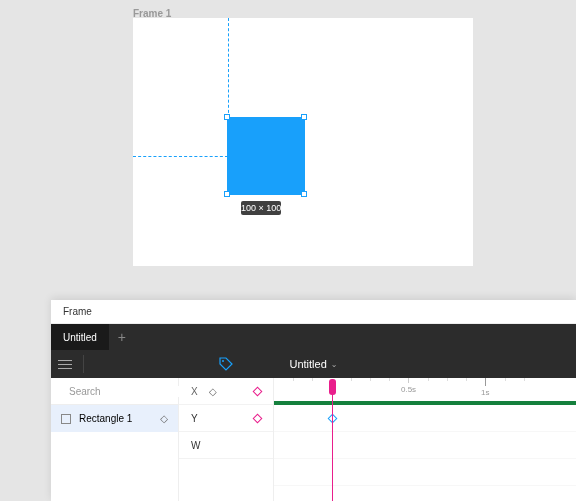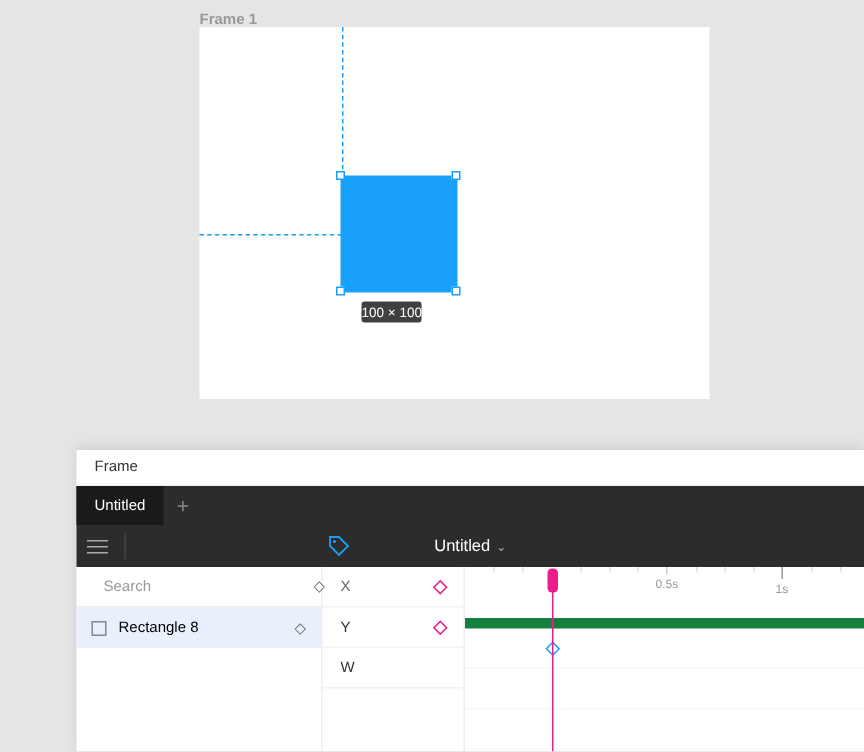--- a/index.html
+++ b/index.html
@@ -32,36 +32,36 @@
     .menu-btn { width: 28px; height: 28px; display: flex; align-items: center; justify-content: center; cursor: pointer; }
     .menu-lines { width: 14px; display: flex; flex-direction: column; gap: 3px; }
     .menu-lines span { height: 1px; background: #aaa; }
     .tool-divider { width: 1px; height: 18px; background: #444; margin: 0 4px; }
     .tool-tag { margin-left: 130px; display: flex; align-items: center; }
     .project-name { position: absolute; left: 50%; transform: translateX(-50%); display: flex; align-items: center; gap: 4px; font-size: 11px; color: #fff; cursor: pointer; }
     .chevron-down { font-size: 8px; color: #aaa; }
     
     .body-area { display: flex; height: 123px; }
     
-    .sidebar { width: 164px; border-right: 1px solid #eee; }
+    .sidebar { width: 128px; border-right: 1px solid #eee; }
     .search-row { height: 27px; display: flex; align-items: center; padding: 0 10px; gap: 8px; border-bottom: 1px solid #eee; }
     .search-input { flex: 1; border: none; outline: none; font-size: 10px; color: #333; }
     .search-input::placeholder { color: #999; }
     .key-icon { font-size: 10px; color: #666; }
     .layer-row { height: 27px; display: flex; align-items: center; padding: 0 10px; gap: 8px; font-size: 10px; background: #e8f0fc; cursor: pointer; }
     .layer-shape { width: 10px; height: 10px; border: 1px solid #888; }
     
     .timeline-area { flex: 1; display: flex; }
     .prop-list { width: 94px; }
     .prop-row { height: 27px; display: flex; align-items: center; padding: 0 12px; font-size: 10px; color: #333; border-bottom: 1px solid #f2f2f2; justify-content: space-between; }
     .prop-row:first-child { color: #666; }
     .diamond { width: 7px; height: 7px; border: 1px solid #e91e8c; transform: rotate(45deg); }
     
     .timeline { flex: 1; position: relative; border-left: 1px solid #eee; }
-    .ruler { height: 41px; border-bottom: 7px solid #15803d; position: relative; }
+    .ruler { height: 27px; border-bottom: 4px solid #15803d; position: relative; }
     .tick { position: absolute; top: 0; font-size: 8px; color: #999; display: flex; flex-direction: column; align-items: center; }
     .tick::before { content: ''; width: 1px; height: 5px; background: #ccc; margin-bottom: 2px; }
     .tick-major::before { height: 8px; background: #999; }
     .tick-minor { position: absolute; top: 0; width: 1px; height: 3px; background: #ddd; }
     
     .playhead { position: absolute; top: 3px; left: 58px; width: 1px; height: 120px; background: #e91e8c; z-index: 5; }
     .playhead-cap { position: absolute; top: -2px; left: -3px; width: 7px; height: 16px; background: #e91e8c; border-radius: 3px; cursor: grab; }
     
     .keyframe-row { height: 27px; border-bottom: 1px solid #f7f7f7; position: relative; }
     .kf-diamond { position: absolute; top: 10px; width: 7px; height: 7px; background: #fff; border: 1px solid #18a0fb; transform: rotate(45deg); }
@@ -118,21 +118,21 @@
       <div class="search-row">
         <svg width="11" height="11" viewBox="0 0 11 11">
           <circle cx="4.5" cy="4.5" r="3.5" fill="none" stroke="#666" stroke-width="1"></circle>
           <line x1="7.2" y1="7.2" x2="10" y2="10" stroke="#666" stroke-width="1"></line>
         </svg>
         <input class="search-input" placeholder="Search" style="">
         <span class="key-icon">◇</span>
       </div>
       <div class="layer-row">
         <div class="layer-shape"></div>
-        <span style="flex:1">Rectangle 8</span>
+        <span style="flex:1">Rectangle 1</span>
         <span class="key-icon">◇</span>
       </div>
     </div>
 
     <div class="timeline-area">
       <div class="prop-list">
         <div class="prop-row">
           <span>X</span>
           <div class="diamond"></div>
         </div>

